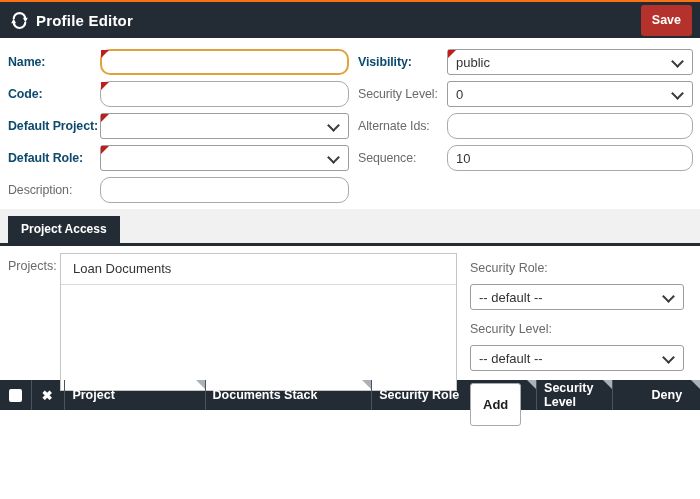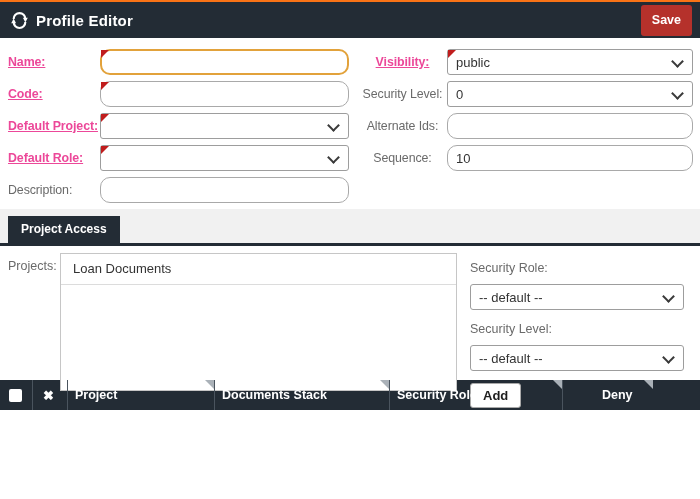--- a/index.html
+++ b/index.html
@@ -15,22 +15,22 @@
     font-size:12.5px; border:none; border-radius:3px; padding:5px 11px; height:31px;
     font-family:inherit; cursor:pointer; }
 
   
   .form { display:flex; padding:11px 7px 0 8px; }
   .fcol-left  { width:341px; margin-right:9px; }
   .fcol-right { width:335px; }
   .frow { display:flex; align-items:center; height:26px; margin-bottom:6px; }
   .flabel { font-size:12.4px; color:#6a6a6a; flex-shrink:0; white-space:nowrap; letter-spacing:-0.1px; }
   .fcol-left  .flabel { width:92px; }
-  .fcol-right .flabel { width:89px;text-align:center; }
-  .flabel.req { font-weight:bold; color:#ec4899;text-decoration:underline; }
+  .fcol-right .flabel { width:89px; }
+  .flabel.req { font-weight:bold; color:#0c4a6e; }
   .fctrl { flex:1; position:relative; height:26px; }
   .txt { width:100%; height:26px; box-sizing:border-box; border:1px solid #a9a9a9;
     border-radius:10px; padding:0 8px; font-size:13px; color:#333; font-family:inherit; outline:none; background:#fff; }
   .txt.focused { border:2px solid #e2a23b; }
   .sel { position:relative; height:26px; box-sizing:border-box; border:1px solid #9d9d9d;
     border-radius:3px; background:#fff; display:flex; align-items:center;
     padding:0 26px 0 8px; font-size:13px; color:#333; cursor:default; }
   .chev { position:absolute; right:10px; top:7px; width:7px; height:7px;
     border-right:2px solid #3a3a3a; border-bottom:2px solid #3a3a3a; transform:rotate(45deg); }
   .reqmark { position:absolute; top:1px; left:1px; width:0; height:0;
@@ -45,21 +45,21 @@
   .panel { position:relative; height:134px; background:#fff; }
   .side-label { font-size:12.5px; color:#6a6a6a; }
   .projects-label { position:absolute; left:8px; top:13px; }
   .projects-list { position:absolute; left:60px; top:7px; width:397px; height:138px;
     border:1px solid #c6c6c6; box-sizing:border-box; background:#fff; overflow:hidden; }
   .plist-item { height:30px; line-height:30px; padding-left:12px; font-size:13px; color:#333;
     border-bottom:1px solid #dcdcdc; cursor:pointer; }
   .side { position:absolute; left:470px; top:15px; width:214px; }
   .side .side-label { margin-bottom:9px; }
   .side .sel { margin-bottom:12px; }
-  .add-btn { display:inline-block; padding:4px 12px; border:1px solid #a9a9a9; border-radius:3px;
+  .add-btn { display:inline-block; padding:13px 12px; border:1px solid #a9a9a9; border-radius:3px;
     background:#fff; font-weight:bold; font-size:13px; color:#1e1e1e; font-family:inherit;
     margin-top:0; cursor:pointer; }
 
   
   .grid-header { display:flex; height:30px; background:#232c35; }
   .gcell { position:relative; box-sizing:border-box; border-right:1px solid #4a545e;
     display:flex; align-items:center; padding-left:7px; color:#fff; font-weight:bold;
     font-size:12.5px; cursor:pointer; }
   .gcell:last-child { border-right:none; }
   .gcheck { width:13px; height:13px; background:#fff; border-radius:2px; margin-left:2px; cursor:pointer; }
@@ -188,19 +188,23 @@
         <span class="sorttri"></span>
       </div>
       <div class="gcell" style="width: 175px;">
         <span>Documents Stack</span>
         <span class="sorttri"></span>
       </div>
       <div class="gcell" style="width: 173px;">
         <span>Security Role</span>
         <span class="sorttri"></span>
       </div>
+      <div class="gcell" style="width: 79px;">
+        <span>Security Level</span>
+        <span class="sorttri"></span>
+      </div>
       <div class="gcell" style="width: 58px; margin-left: 32px;">
         <span>Deny</span>
         <span class="sorttri"></span>
       </div>
     </div>
 
 </div>
 
 </body></html>

